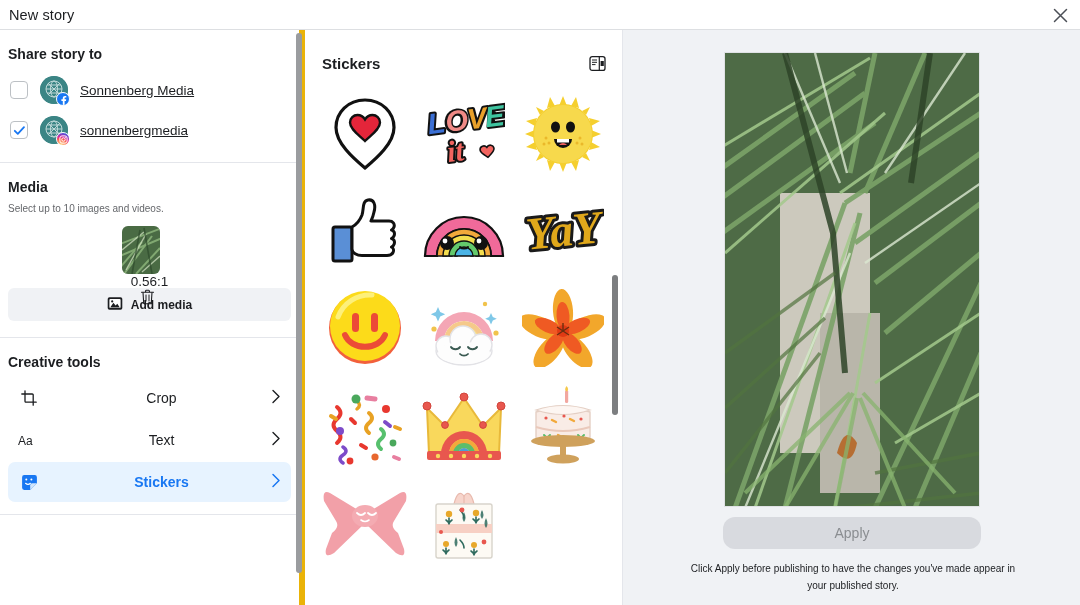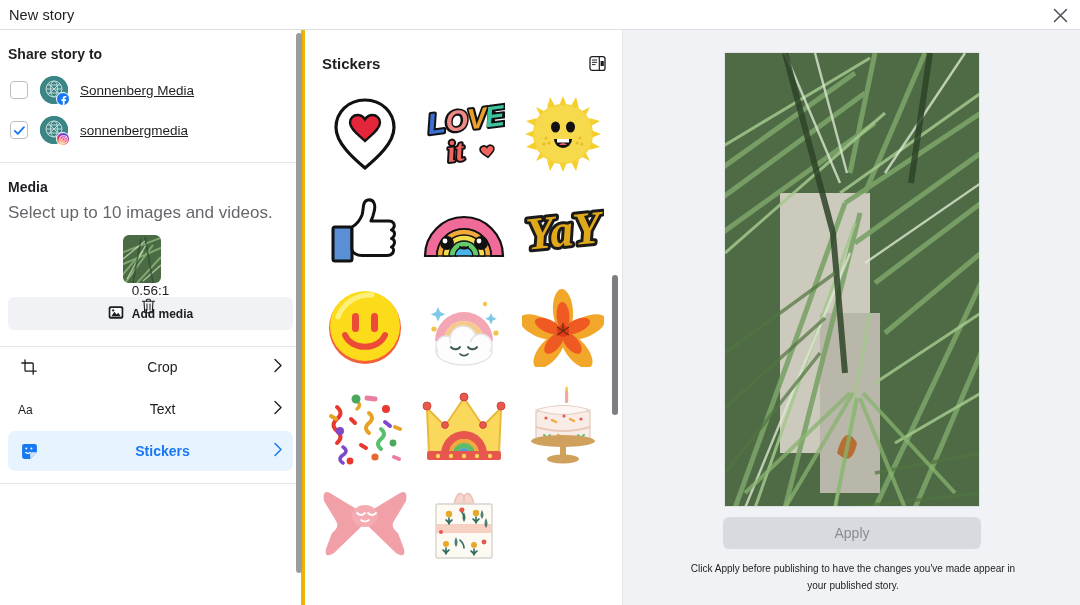--- a/index.html
+++ b/index.html
@@ -25,21 +25,21 @@
   .close-btn {
     position: absolute; right: 8px; top: 3px;
     width: 24px; height: 24px; display: flex; align-items: center; justify-content: center;
     cursor: pointer; border-radius: 4px;
   }
   .close-btn svg { display: block; }
 
   
   .sidebar {
     position: absolute; top: 30px; left: 0; width: 305px; height: 575px;
-    background: #fff; border-right: 4px solid #eab308;
+    background: #fff; border-right: 6px solid #eab308;
     overflow: hidden;
   }
   .sb-section { padding: 0 8px; }
   .sb-heading {
     font-size: 14px; font-weight: bold; color: #1c1e21;
     padding: 16px 0 8px 0; margin-left: 0;
   }
   .divider { height: 1px; background: #e4e6eb; margin: 0; }
 
   
@@ -62,21 +62,21 @@
   .avatar svg { position: absolute; top: 0; left: 0; }
   .badge {
     position: absolute; right: -2px; bottom: -2px; width: 14px; height: 14px;
     border-radius: 50%; border: 1.5px solid #fff; overflow: hidden;
     display: flex; align-items: center; justify-content: center;
   }
   .badge.fb { background: #1877f2; }
   .badge.ig { background: radial-gradient(circle at 30% 107%, #fdf497 0%, #fd5949 45%, #d6249f 60%, #285aeb 90%); }
   .acct-name { font-size: 13.5px; color: #1c1e21; }
 
-  .sb-sub { font-size: 17px; color: #65676b; padding-bottom: 10px; }
+  .sb-sub { font-size: 10px; color: #65676b; padding-bottom: 10px; }
 
   
   .media-row { display: flex; align-items: center; height: 48px; margin-top: 2px; flex-direction: column; }
   .media-thumb {
     width: 38px; height: 48px; border-radius: 6px; overflow: hidden; flex: 0 0 auto;
     background: #dfe3e0; margin-right: 18px; position: relative;
   }
   .media-thumb .frame { position: absolute; inset: 0; }
   .media-ratio { font-size: 13.5px; color: #1c1e21; flex: 1 1 auto; }
   .trash-btn {
@@ -132,21 +132,21 @@
   .preview-panel {
     position: absolute; top: 30px; left: 623px; width: 457px; height: 575px;
     background: #f0f2f5;
   }
   .preview-img {
     position: absolute; left: 101px; top: 22px; width: 256px; height: 455px;
     background: #5d7a55; overflow: hidden; border: 1px solid #e0e2e5;
   }
   .apply-btn {
     position: absolute; left: 100px; top: 487px; width: 258px; height: 32px;
-    background: #d8dadf; color: #8a8d91; border-radius: 6px;
+    background: #d8dadf; color: #8a8d91; border-radius: 12px;
     display: flex; align-items: center; justify-content: center;
     font-size: 14px; cursor: default;
   }
   .apply-hint {
     position: absolute; left: 65px; top: 530px; width: 330px;
     text-align: center; font-size: 10px; color: #1c1e21; line-height: 17px;
   }
 </style>
 </head>
 <body>
@@ -268,20 +268,21 @@
             <circle cx="5.2" cy="5.4" r="1.1" fill="#1c1e21"></circle>
           </svg>
         </span>
         <span>Add media</span>
       </div>
     </div>
 
     <div class="divider"></div>
 
     <div class="sb-section">
+      <div class="sb-heading">Creative tools</div>
 
       <div class="tool-row">
         <div class="tool-icon">
           <svg width="16" height="16" viewBox="0 0 16 16">
             <path d="M4 0.8 V11.3 A.9.9 0 0 0 4.9 12.2 H15.2" fill="none" stroke="#1c1e21" stroke-width="1.3" stroke-linecap="round"></path>
             <path d="M0.8 4 H11.3 A.9.9 0 0 1 12.2 4.9 V15.2" fill="none" stroke="#1c1e21" stroke-width="1.3" stroke-linecap="round"></path>
           </svg>
         </div>
         <div class="tool-label">Crop</div>
         <span class="chev">

